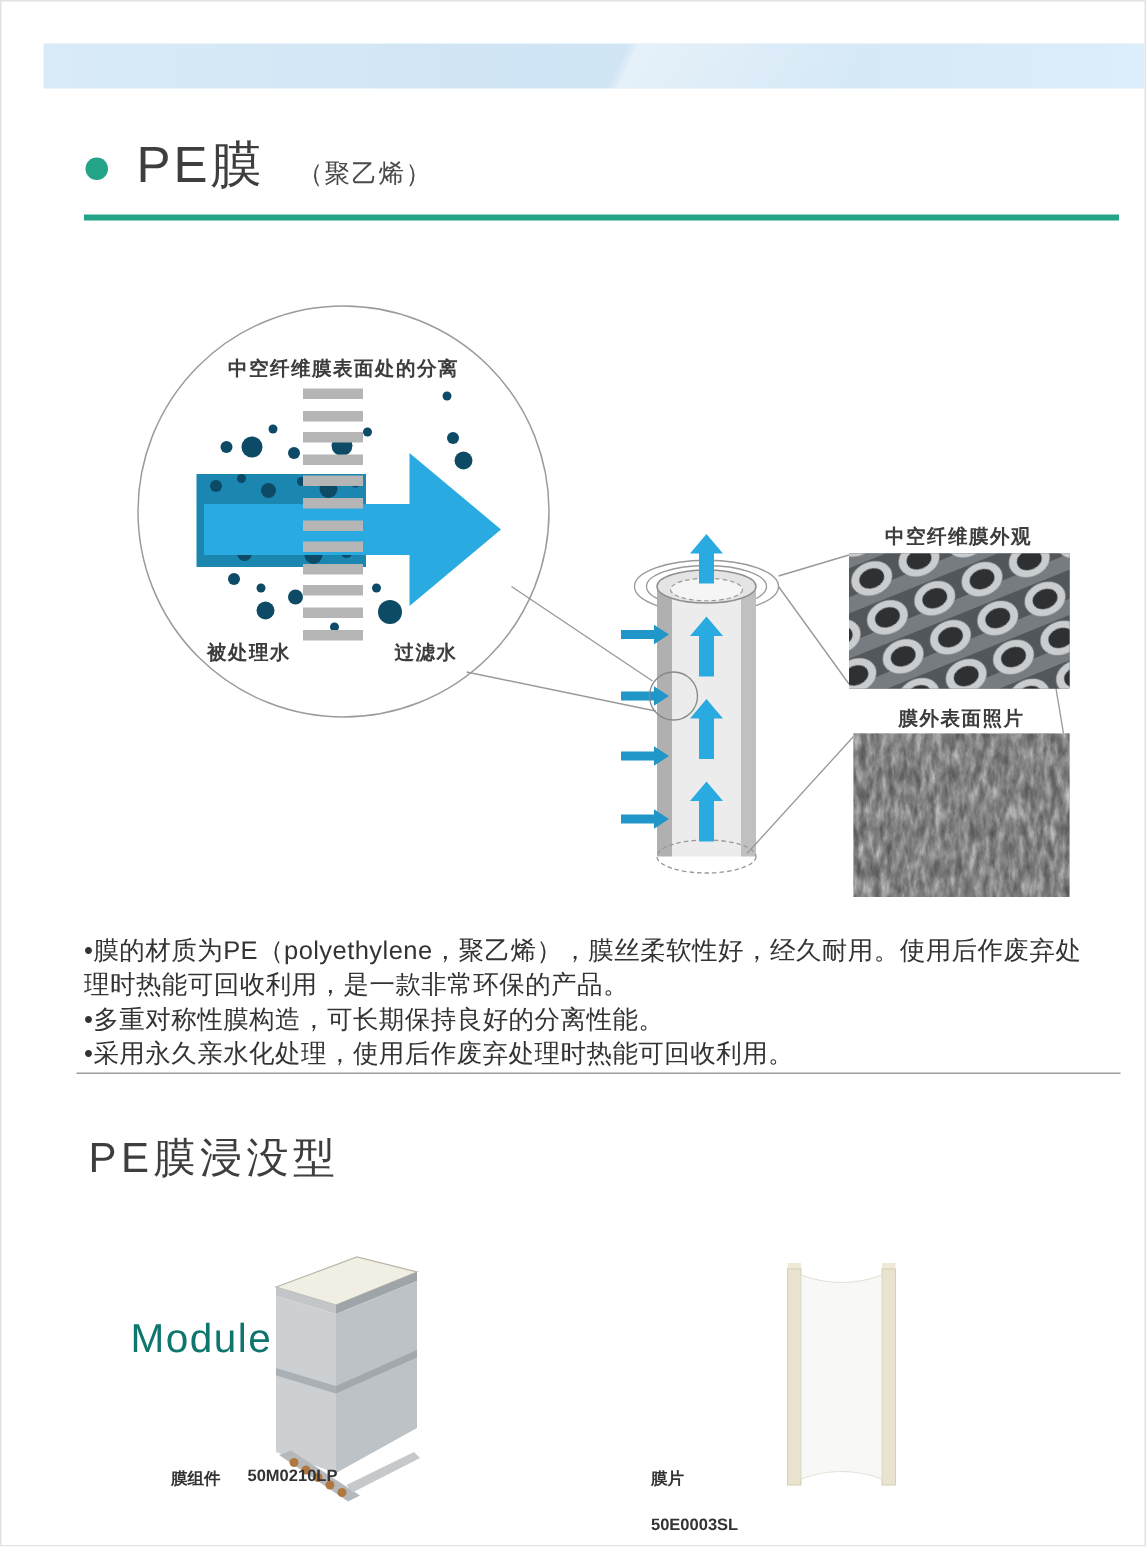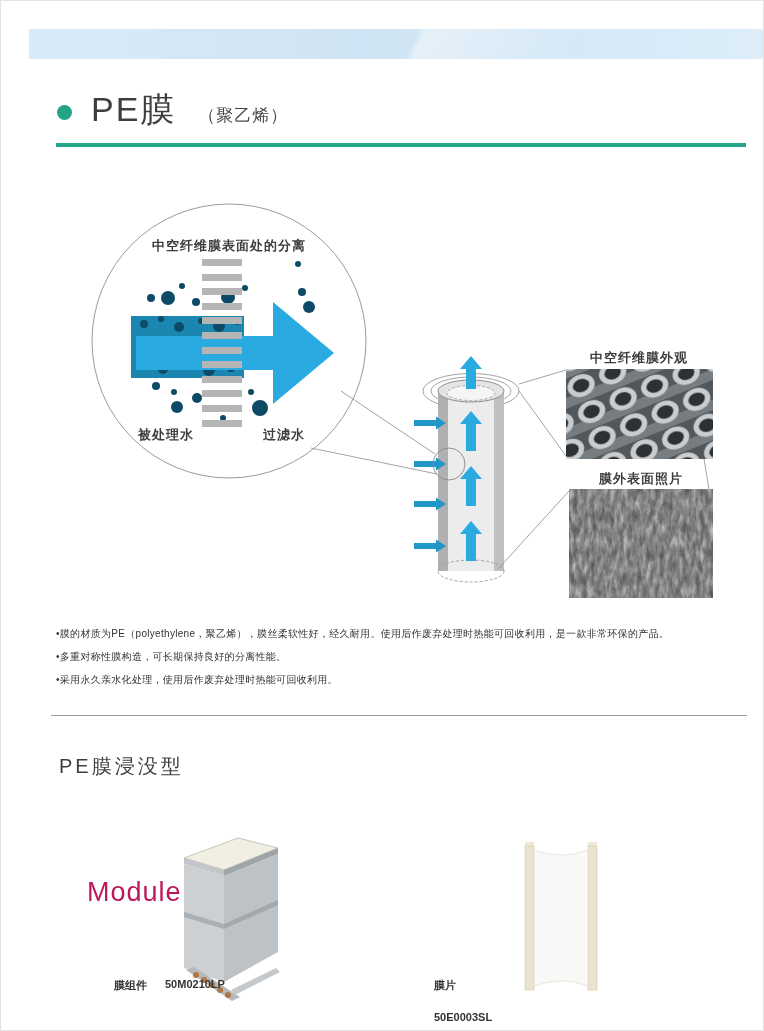--- a/index.html
+++ b/index.html
@@ -18,25 +18,25 @@
   
   .title-dot{position:absolute;left:56px;top:104px;width:15px;height:15px;border-radius:50%;background:#23a387;}
   .page-title{position:absolute;left:90px;top:86px;font-size:34px;color:#3e3e3e;letter-spacing:2px;white-space:nowrap;}
   .page-title .suffix{font-size:17px;color:#4a4a4a;letter-spacing:1px;margin-left:22px;}
   .title-rule{position:absolute;left:55px;top:142px;width:690px;height:4px;background:#23a387;}
   
   .diagram{position:absolute;left:0;top:185px;}
   .svg-label{font-size:13px;font-weight:600;fill:#3d3d3d;letter-spacing:1px;}
   
   .bullets{position:absolute;left:55px;top:621px;width:680px;}
-  .bullets p{margin:0;font-size:10px;line-height:23px;color:#333;letter-spacing:0.3px;}
+  .bullets p{margin:0;font-size:17px;line-height:23px;color:#333;letter-spacing:0.3px;}
   .divider{position:absolute;left:50px;top:714px;width:696px;height:1px;background:#9c9c9c;}
-  .section-title{position:absolute;left:58px;top:752px;font-size:20px;color:#3e3e3e;letter-spacing:3px;}
-  
-  .watermark{position:absolute;font-size:27px;color:#be185d;letter-spacing:1px;}
+  .section-title{position:absolute;left:58px;top:752px;font-size:28px;color:#3e3e3e;letter-spacing:3px;}
+  
+  .watermark{position:absolute;font-size:27px;color:#0f766e;letter-spacing:1px;}
   .wm-module{left:86px;top:876px;}
   .wm-element{left:418px;top:886px;}
   .product-img{position:absolute;}
   .pi-module{left:174px;top:831px;}
   .pi-element{left:518px;top:841px;}
   .product-label{position:absolute;font-size:11px;font-weight:bold;color:#333;display:flex;gap:18px;white-space:nowrap;}
   .pl-module{left:113px;top:977px;}
   .pl-element{left:433px;top:977px;flex-direction:column;}
 </style>
 </head>

